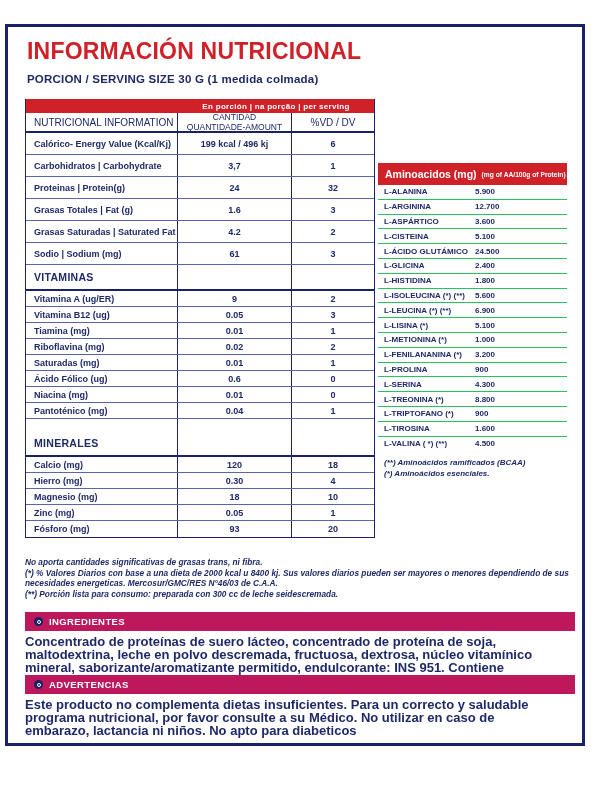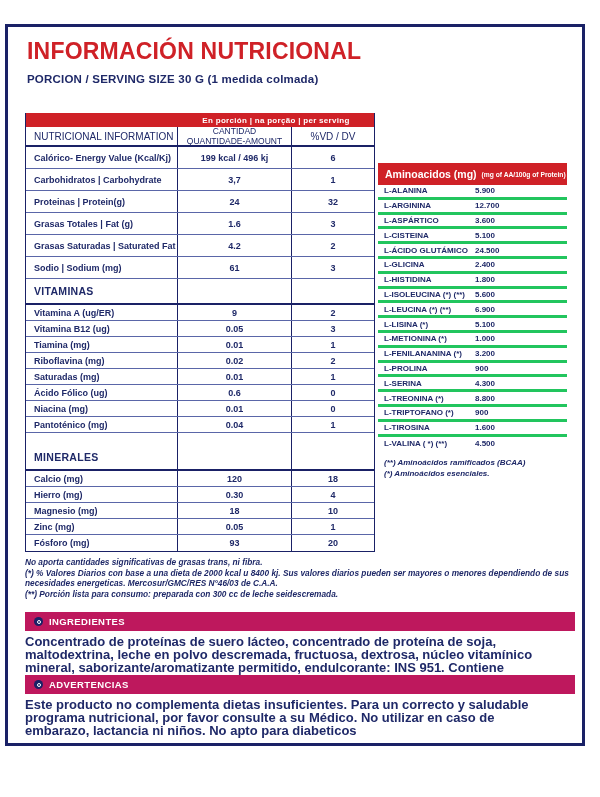--- a/index.html
+++ b/index.html
@@ -8,21 +8,21 @@
   .frame { position:absolute; left:5px; top:24px; width:580px; height:722px;
     border:3px solid #1A2166; background:#fff; }
   .abs { position:absolute; }
 
   .title { left:19px; top:11px; font-size:23px; font-weight:800; color:#CF2127;
     letter-spacing:.2px; white-space:nowrap; }
   .subtitle { left:19px; top:46px; font-size:11.5px; font-weight:800; color:#1F2968;
     white-space:nowrap; letter-spacing:.2px; }
 
   
-  .ntable { left:17px; top:86px; width:350px; border:1px solid #1A2166; border-top:none; }
+  .ntable { left:17px; top:72px; width:350px; border:1px solid #1A2166; border-top:none; }
   .banner { height:14px; background:#CF2127; color:#fff; font-size:8px; font-weight:600;
     display:flex; align-items:center; }
   .banner span { width:197px; margin-left:152px; text-align:center; letter-spacing:.3px; }
   .row { display:flex; align-items:center; color:#1F2968; }
   .c1 { width:152px; padding-left:8px; border-right:1px solid #1A2166; align-self:stretch;
     display:flex; align-items:center; }
   .c2 { width:114px; text-align:center; border-right:1px solid #1A2166; align-self:stretch;
     display:flex; flex-direction:column; justify-content:center; }
   .c3 { flex:1; text-align:center; }
   .thead { height:20px; border-bottom:2.5px solid #1A2166; font-weight:400; }
@@ -36,21 +36,21 @@
   .sec .c1 { font-size:10.5px; letter-spacing:.3px; }
   .spacer { height:12px; border-bottom:none; }
   .nob { border-bottom:none; }
 
   
   .amino { left:370px; top:136px; width:189px; }
   .amino-head { height:22px; background:#CF2127; color:#fff; display:flex; align-items:center;
     padding:0 4px 0 7px; }
   .amino-head .t { font-size:10.5px; font-weight:800; white-space:nowrap; }
   .amino-head .s { font-size:6.7px; font-weight:600; margin-left:5px; white-space:nowrap; }
-  .arow { display:flex; align-items:center; height:14.8px; border-bottom:3px solid #22c55e;
+  .arow { display:flex; align-items:center; height:14.8px; border-bottom:1px solid #22c55e;
     color:#1F2968; }
   .arow .al { width:97px; padding-left:6px; font-size:8px; font-weight:800; white-space:nowrap; }
   .arow .av { font-size:8px; font-weight:700; }
   .arow.last { border-bottom:none; }
   .amino-notes { margin-top:7px; padding-left:6px; font-size:8px; font-style:italic;
     font-weight:700; color:#1F2968; line-height:10.5px; }
 
   
   .foot { left:17px; top:530px; width:552px; font-size:8.3px; font-style:italic;
     font-weight:600; color:#1F2968; line-height:10.6px; }

